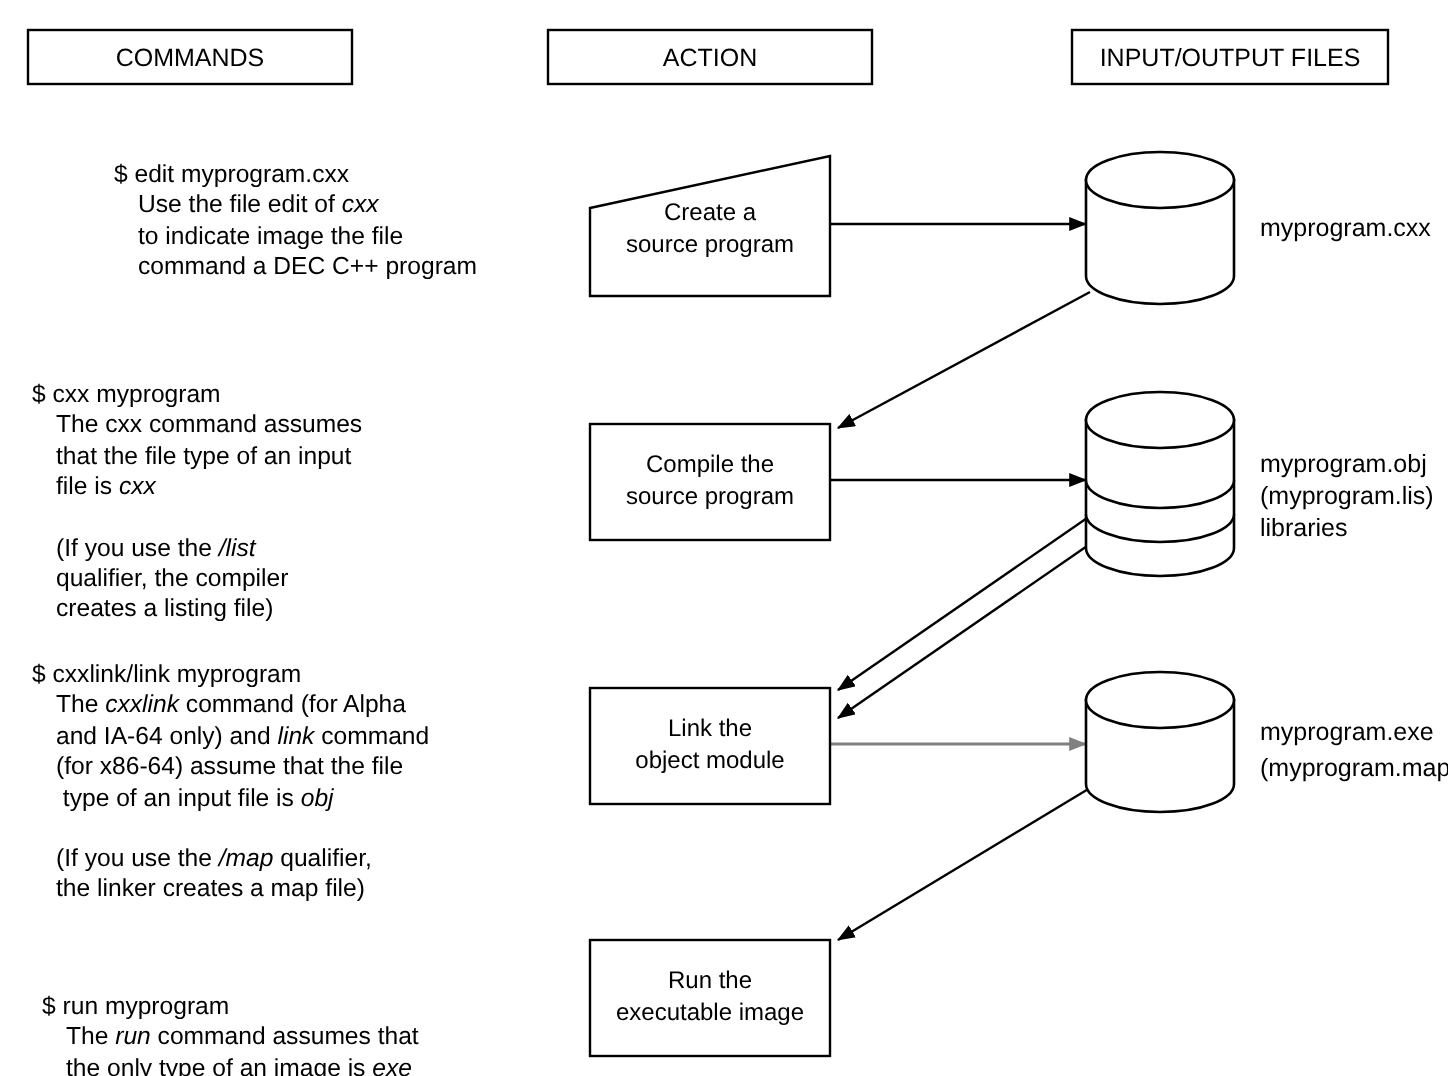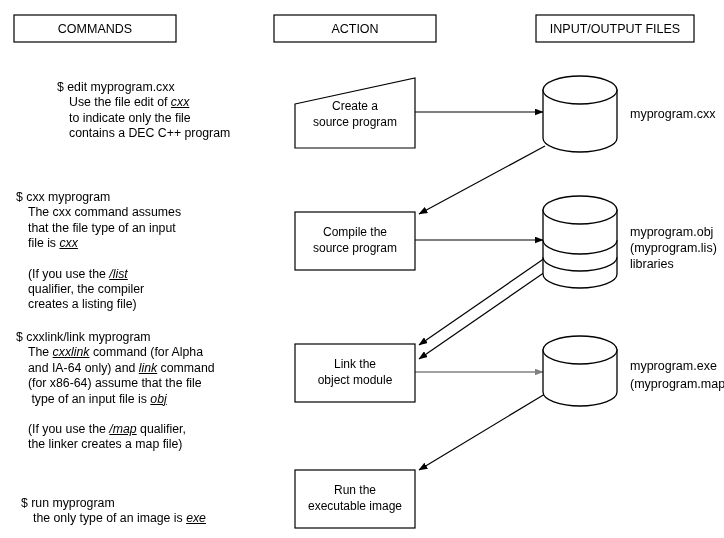--- a/index.html
+++ b/index.html
@@ -68,21 +68,21 @@
     position: absolute;
     font-size: 12.3px;
     line-height: 15.4px;
     color: #000000;
     white-space: pre;
     font-family: "Liberation Sans", sans-serif;
   }
   .cmd-line { display: block; }
   .ind1 { padding-left: 12px; }
   .gap { display: block; height: 15px; }
-  em.it { font-style: italic; text-decoration: underline; }
+  em.it { font-style: italic; }
 </style>
 </head>
 <body>
 
 <div id="diagram-root">
 
   <svg id="flow-svg" viewBox="0 0 724 538">
     <defs>
       <marker id="arrowhead" markerWidth="9" markerHeight="7" refX="8.4" refY="3.5" orient="auto" markerUnits="userSpaceOnUse">
         <polygon points="0 0, 9 3.5, 0 7" fill="#000000"></polygon>
@@ -167,21 +167,21 @@
     <g>
       <path class="cyl-stroke" d="M543,350 L543,392 A37,14 0 0 0 617,392 L617,350 Z"></path>
       <ellipse class="cyl-stroke" cx="580" cy="350" rx="37" ry="14"></ellipse>
     </g>
     <g>
       <text class="file-text" x="630" y="370">myprogram.exe</text>
       <text class="file-text" x="630" y="388">(myprogram.map</text>
     </g>
   </svg>
 
-  <div class="cmd-block" style="left:16px; top:80px;margin-left:41px;"><span class="cmd-line"><span>$ edit myprogram.cxx</span></span><span class="cmd-line ind1"><span>Use the file edit of </span><em class="it">cxx</em></span><span class="cmd-line ind1"><span>to indicate only the file</span></span><span class="cmd-line ind1"><span>contains a DEC C++ program</span></span></div>
+  <div class="cmd-block" style="left:16px; top:80px;margin-left:41px;"><span class="cmd-line"><span>$ edit myprogram.cxx</span></span><span class="cmd-line ind1"><span>Use the file edit of </span><em class="it">cxx</em></span><span class="cmd-line ind1"><span>to indicate image the file</span></span><span class="cmd-line ind1"><span>command a DEC C++ program</span></span></div>
 
   <div class="cmd-block" style="left:16px; top:190px;"><span class="cmd-line"><span>$ cxx myprogram</span></span><span class="cmd-line ind1"><span>The cxx command assumes</span></span><span class="cmd-line ind1"><span>that the file type of an input</span></span><span class="cmd-line ind1"><span>file is </span><em class="it">cxx</em></span><span class="gap"></span><span class="cmd-line ind1"><span>(If you use the </span><em class="it">/list</em></span><span class="cmd-line ind1"><span>qualifier, the compiler</span></span><span class="cmd-line ind1"><span>creates a listing file)</span></span></div>
 
   <div class="cmd-block" style="left:16px; top:330px;"><span class="cmd-line"><span>$ cxxlink/link myprogram</span></span><span class="cmd-line ind1"><span>The </span><em class="it">cxxlink</em><span> command (for Alpha</span></span><span class="cmd-line ind1"><span>and IA-64 only) and </span><em class="it">link</em><span> command</span></span><span class="cmd-line ind1"><span>(for x86-64) assume that the file</span></span><span class="cmd-line ind1"><span> type of an input file is </span><em class="it">obj</em></span><span class="gap"></span><span class="cmd-line ind1"><span>(If you use the </span><em class="it">/map</em><span> qualifier,</span></span><span class="cmd-line ind1"><span>the linker creates a map file)</span></span></div>
 
-  <div class="cmd-block" style="left:21px; top:496px;"><span class="cmd-line"><span>$ run myprogram</span></span><span class="cmd-line ind1"><span>the only type of an image is </span><em class="it">exe</em></span></div>
+  <div class="cmd-block" style="left:21px; top:496px;"><span class="cmd-line"><span>$ run myprogram</span></span><span class="cmd-line ind1"><span>The </span><em class="it">run</em><span> command assumes that</span></span><span class="cmd-line ind1"><span>the only type of an image is </span><em class="it">exe</em></span></div>
 
 </div>
 
 </body></html>

